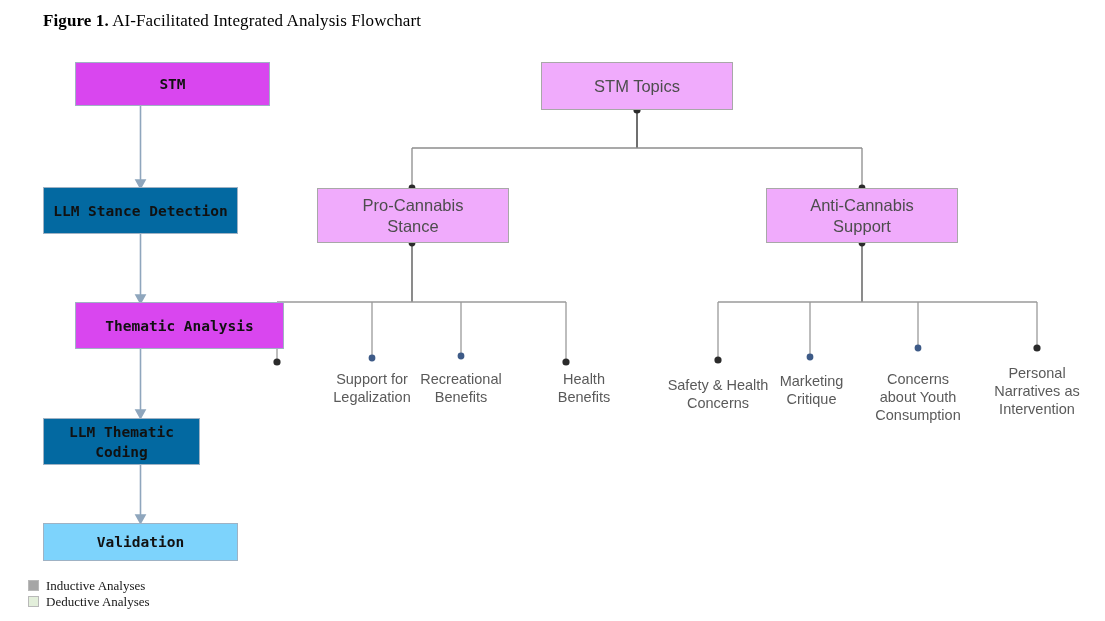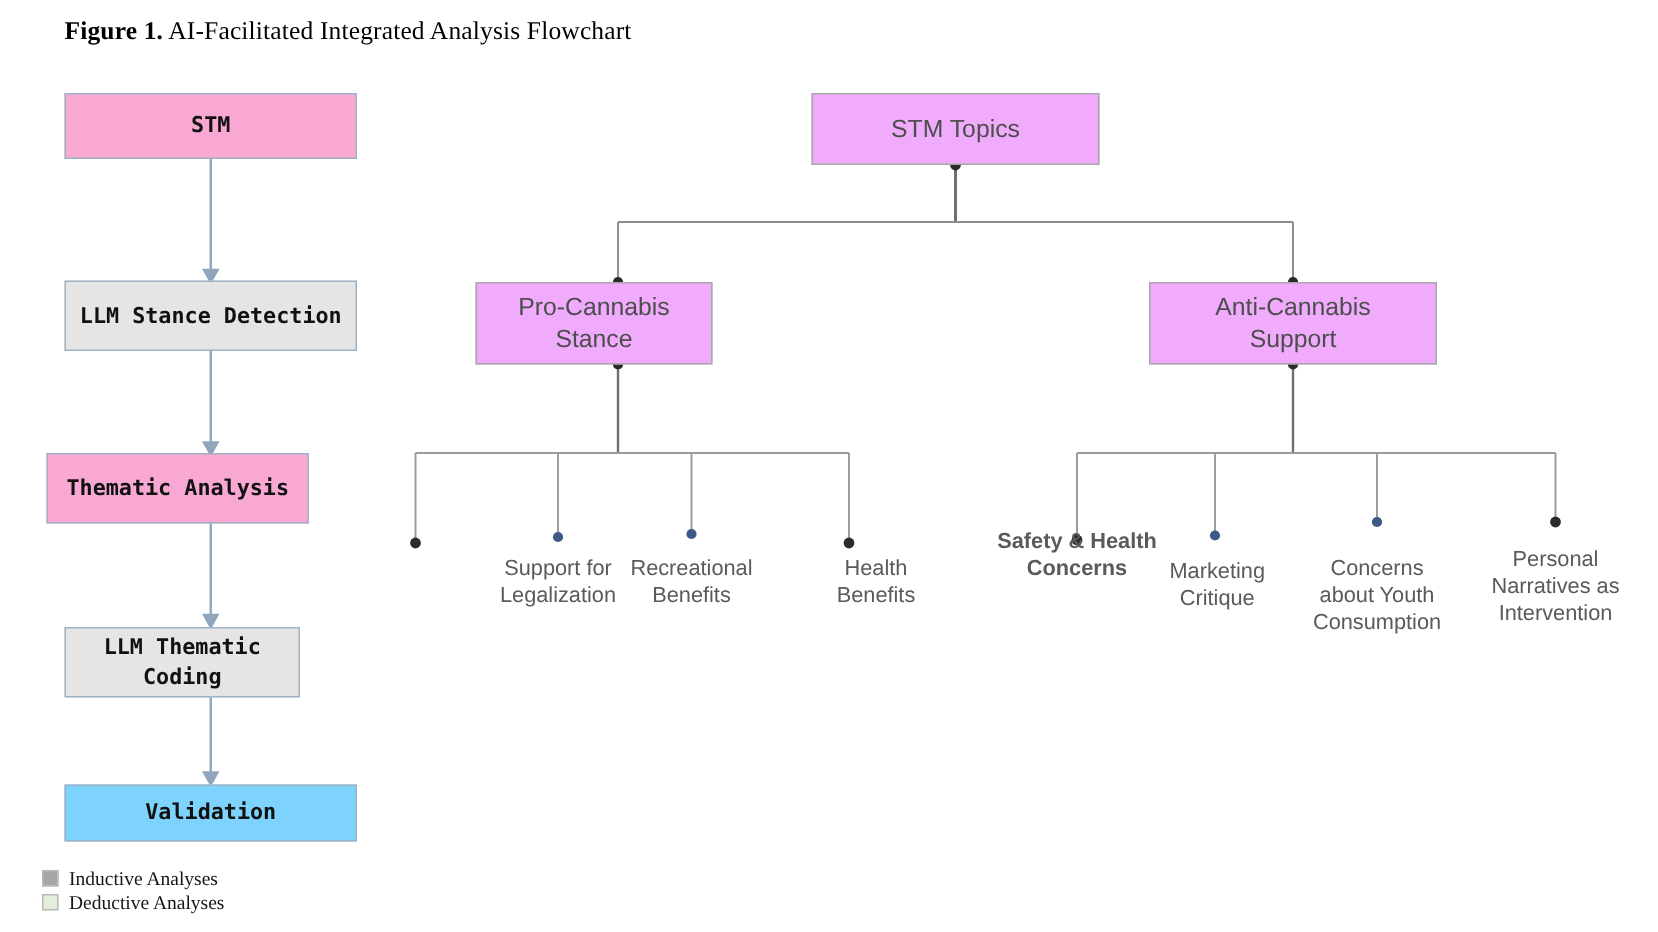--- a/index.html
+++ b/index.html
@@ -46,22 +46,22 @@
     align-items: center;
     justify-content: center;
     text-align: center;
     font-family: "DejaVu Sans Mono", monospace;
     font-weight: bold;
     font-size: 14.5px;
     line-height: 20px;
     color: #111111;
     letter-spacing: 0px;
   }
-  .pbox.gray  { background: #f9a8d4; }
-  .pbox.green { background: #e5e5e5; }
+  .pbox.gray  { background: #d946ef; margin-left: 32px; }
+  .pbox.green { background: #0369a1; }
   .pbox.white { background: #7dd3fc; }
 
   
   .tbox {
     position: absolute;
     box-sizing: border-box;
     border: 1px solid #a8a8a8;
     background: #f0abfc;
     display: flex;
     align-items: center;
@@ -200,59 +200,59 @@
 
   <div class="pbox gray" style="left:43px;  top:62px;  width:195px; height:44px;">
     <span>STM</span>
   </div>
 
   <div class="pbox green" style="left:43px;  top:187px; width:195px; height:47px;">
     <span>LLM Stance
 Detection</span>
   </div>
 
-  <div class="pbox gray" style="left:31px;  top:302px; width:175px; height:47px;">
+  <div class="pbox gray" style="left:43px;  top:302px; width:209px; height:47px;">
     <span>Thematic
 Analysis</span>
   </div>
 
   <div class="pbox green" style="left:43px;  top:418px; width:157px; height:47px;">
     <span>LLM Thematic
 Coding</span>
   </div>
 
   <div class="pbox white" style="left:43px;  top:523px; width:195px; height:38px;">
     <span>Validation</span>
   </div>
 
   <div class="tbox" style="left:541px; top:62px; width:192px; height:48px;">
     <span>STM Topics</span>
   </div>
 
-  <div class="tbox" style="left:317px; top:188px; width:158px; height:55px; white-space:pre-line;">
+  <div class="tbox" style="left:317px; top:188px; width:192px; height:55px; white-space:pre-line;">
     <span>Pro-Cannabis
 Stance</span>
   </div>
 
   <div class="tbox" style="left:766px; top:188px; width:192px; height:55px; white-space:pre-line;">
     <span>Anti-Cannabis
 Support</span>
   </div>
 
 
   <div class="leaf" style="left:316px; top:370px; width:112px;">Support for
 Legalization</div>
 
   <div class="leaf" style="left:405px; top:370px; width:112px;">Recreational
 Benefits</div>
 
   <div class="leaf" style="left:535px; top:370px; width:98px;">Health
 Benefits</div>
 
-  <div class="leaf" style="left:652px; top:352px; width:132px;font-weight:bold;">Safety &amp; Health
+  <div class="leaf" style="left:652px; top:376px; width:132px;">Safety &amp; Health
 Concerns</div>
 
   <div class="leaf" style="left:764px; top:372px; width:95px;">Marketing
 Critique</div>
 
   <div class="leaf" style="left:855px; top:370px; width:126px;">Concerns
 about Youth
 Consumption</div>
 
   <div class="leaf" style="left:975px; top:364px; width:124px;">Personal

